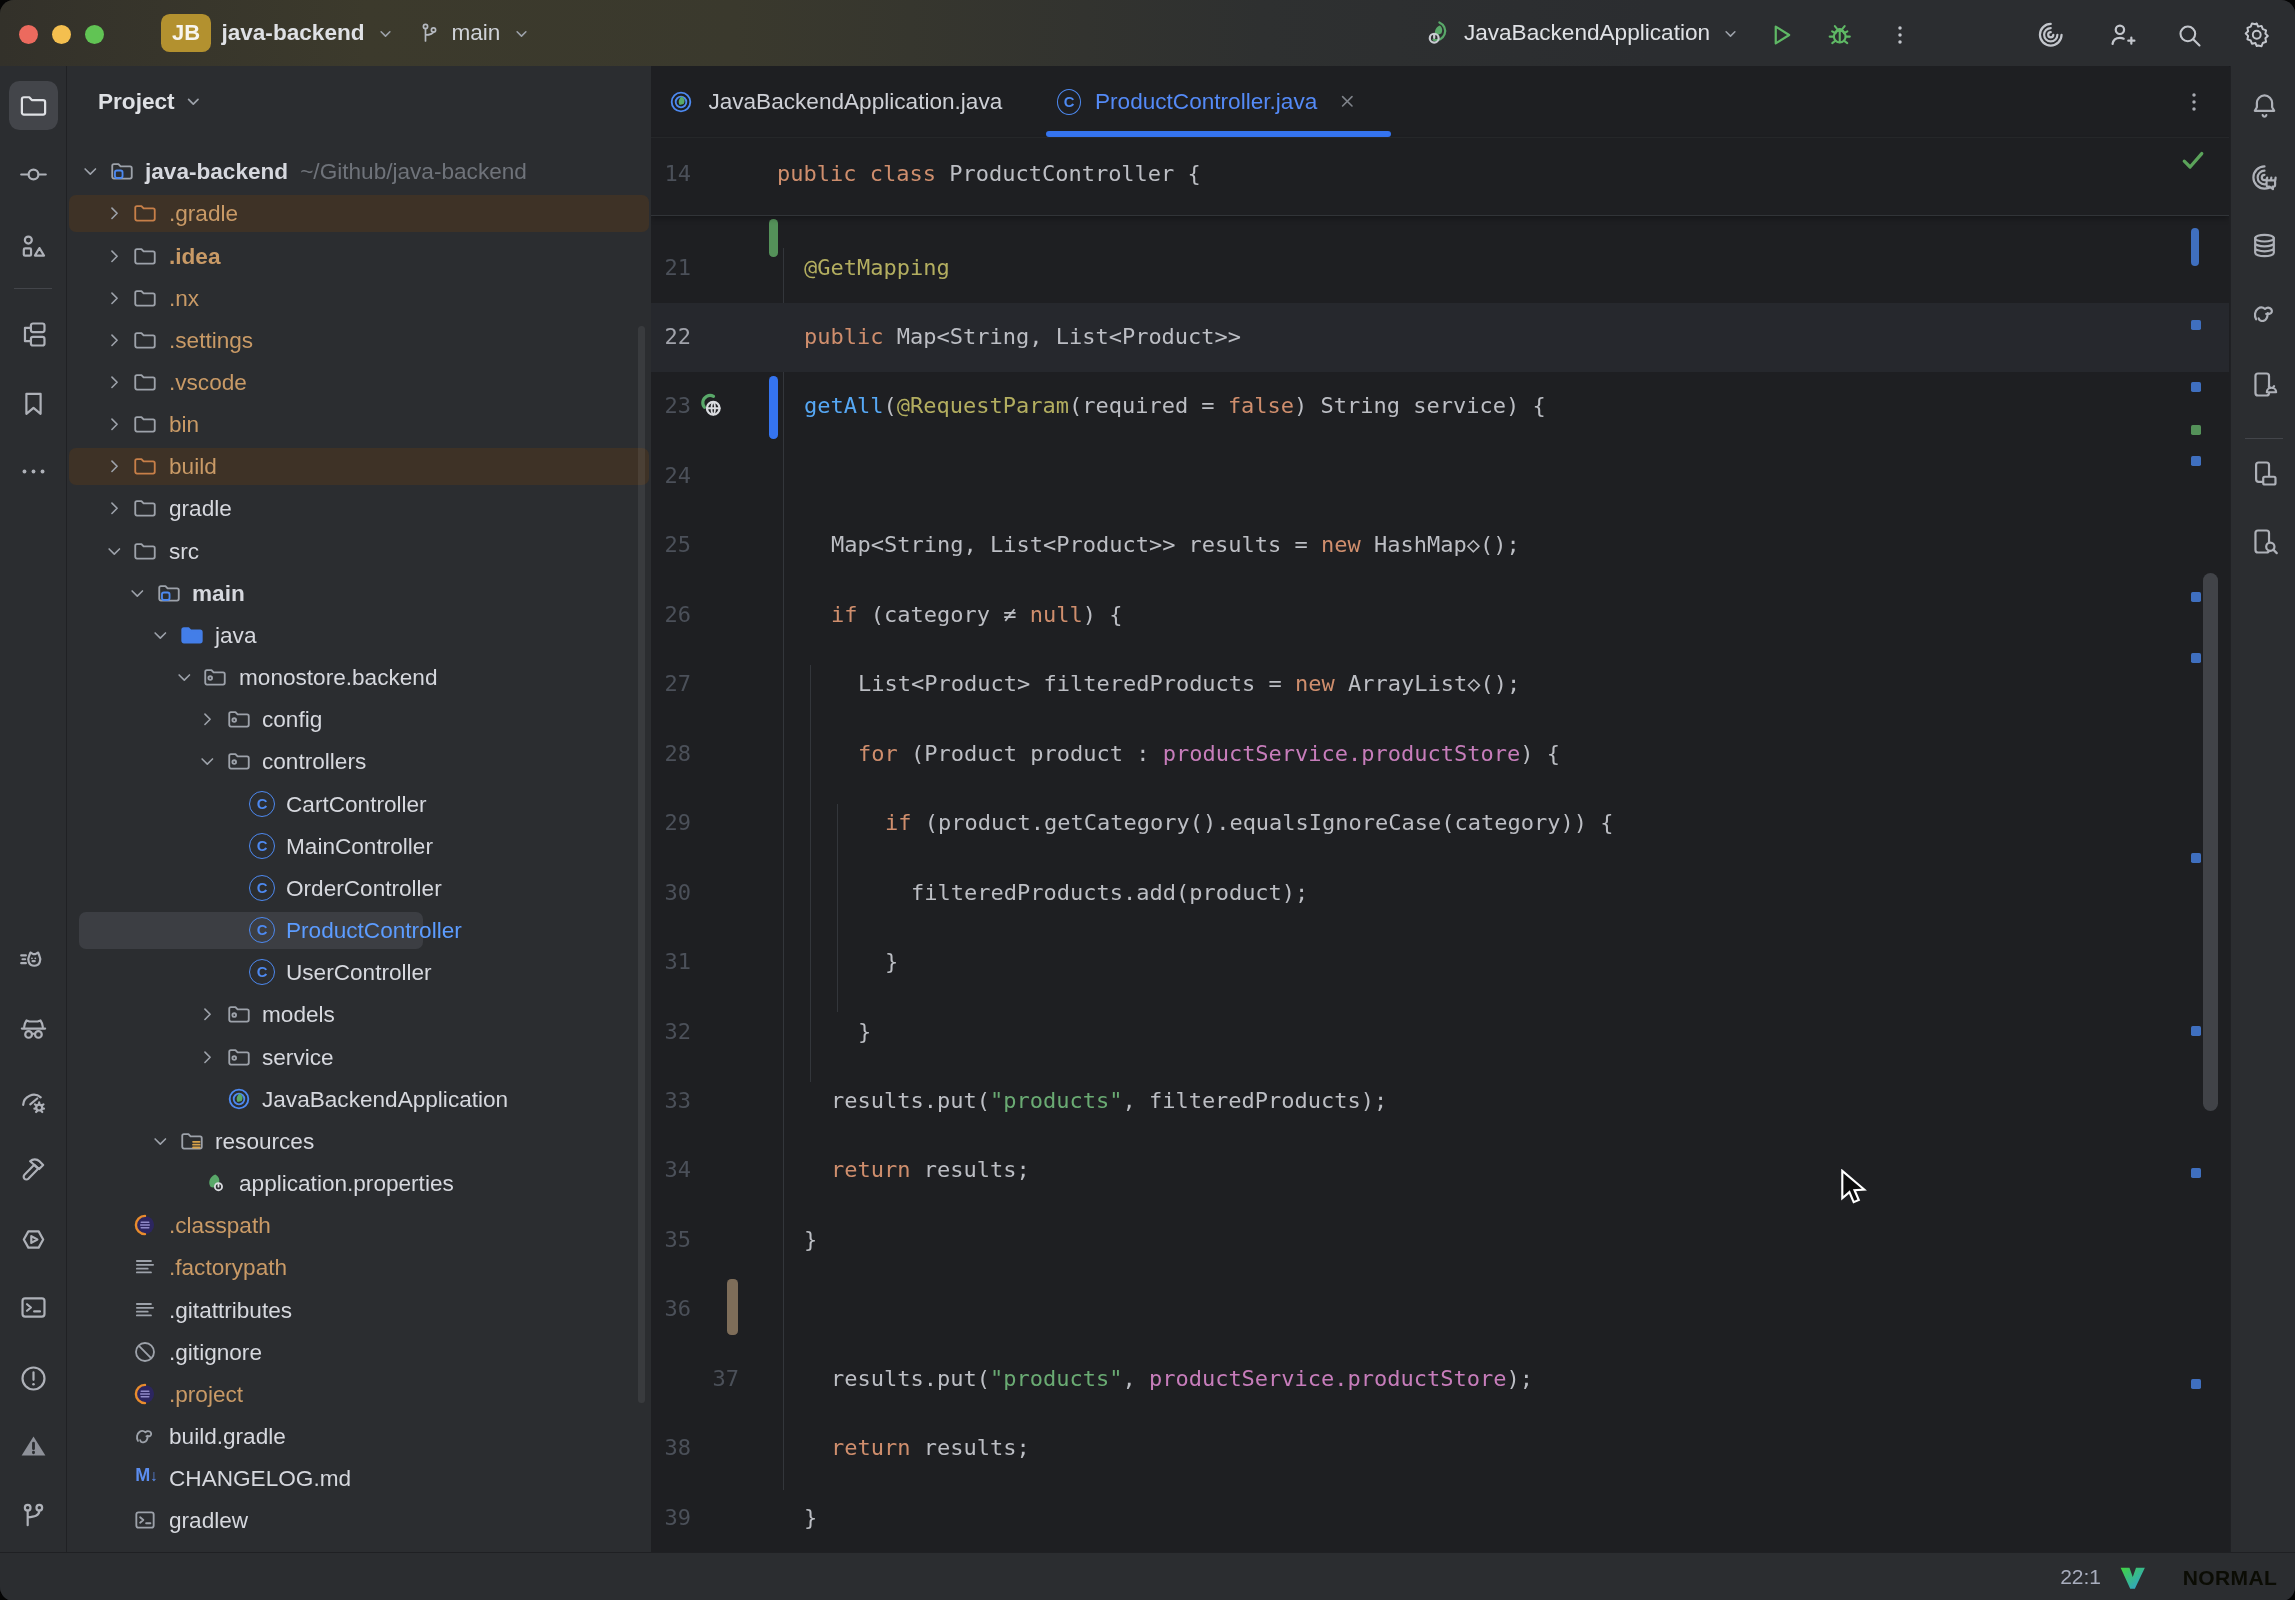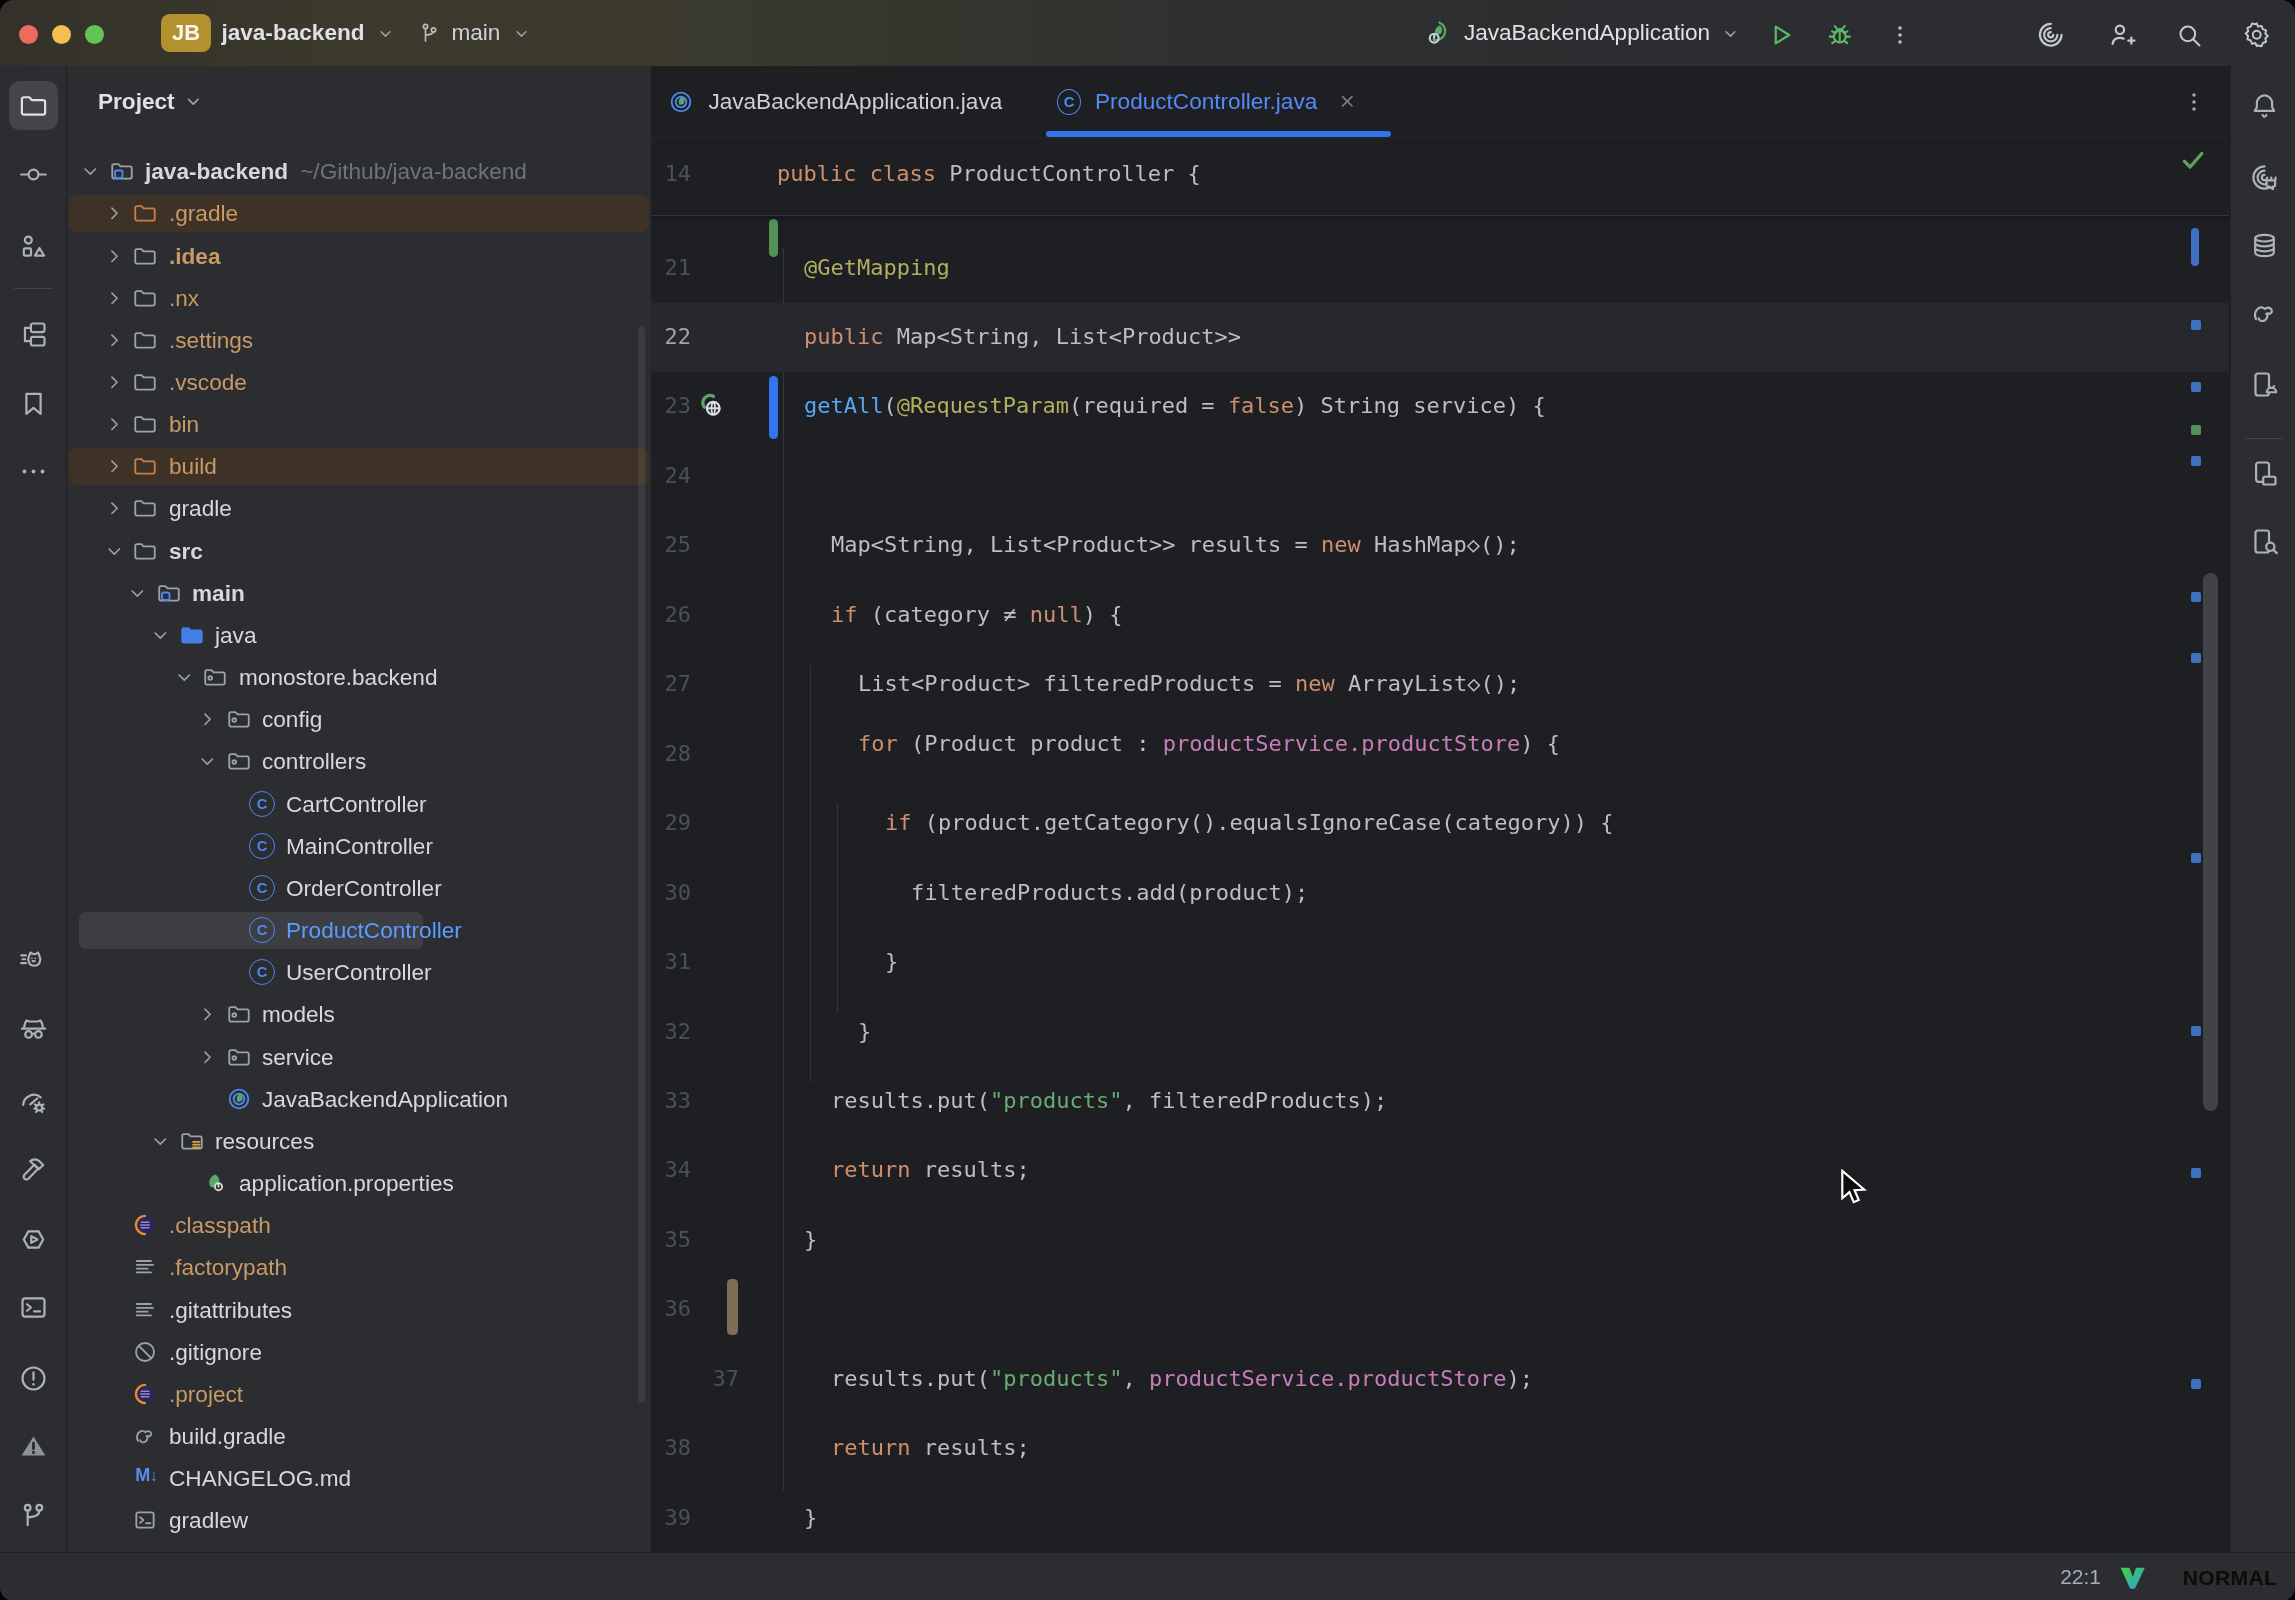--- a/index.html
+++ b/index.html
@@ -401,21 +401,21 @@
               </svg></span>
       <span class="tlabel" style="left:102px;color:#D6D8DE;font-weight:400;">gradle</span>
     </div>
           <div class="trow" style="top:464px">
             <span class="chev" style="left:36px"><svg viewBox="0 0 24 24" fill="none" stroke="currentColor" stroke-width="1.7" stroke-linecap="round" stroke-linejoin="round">
                 <path d="M6.5 9.5l5.5 5.5 5.5-5.5"></path>
               </svg></span>
       <span class="ticon" style="left:65px;"><svg viewBox="0 0 24 24" fill="none" stroke="currentColor" stroke-width="1.7" stroke-linecap="round" stroke-linejoin="round">
                 <path d="M3 7.2c0-.9.7-1.6 1.6-1.6h4.1l2 2.2h8.7c.9 0 1.6.7 1.6 1.6v8c0 .9-.7 1.6-1.6 1.6H4.6c-.9 0-1.6-.7-1.6-1.6z"></path>
               </svg></span>
-      <span class="tlabel" style="left:102px;color:#D6D8DE;font-weight:700;">src</span>
+      <span class="tlabel" style="left:102px;color:#D6D8DE;font-weight:400;">src</span>
     </div>
           <div class="trow" style="top:506px">
             <span class="chev" style="left:59px"><svg viewBox="0 0 24 24" fill="none" stroke="currentColor" stroke-width="1.7" stroke-linecap="round" stroke-linejoin="round">
                 <path d="M6.5 9.5l5.5 5.5 5.5-5.5"></path>
               </svg></span>
       <span class="ticon" style="left:89px;"><svg viewBox="0 0 24 24" fill="none" stroke="currentColor" stroke-width="1.7" stroke-linecap="round" stroke-linejoin="round">
                 <path d="M3 7.2c0-.9.7-1.6 1.6-1.6h4.1l2 2.2h8.7c.9 0 1.6.7 1.6 1.6v8c0 .9-.7 1.6-1.6 1.6H4.6c-.9 0-1.6-.7-1.6-1.6z"></path>
                 <rect x="5.5" y="11.5" width="7" height="7" rx="1.8" fill="#2B2D30" stroke="#4D89F0"></rect>
               </svg></span>
       <span class="tlabel" style="left:125px;color:#D6D8DE;font-weight:700;">main</span>
@@ -676,21 +676,21 @@
       <div class="codeline code-font" style="left:180px;top:21px;"><span style="color:#CF8E6D">if</span><span style="color:#BCBEC4"> (category ≠ </span><span style="color:#CF8E6D">null</span><span style="color:#BCBEC4">) {</span></div>
     </div>
           <div class="crow" style="top:584px">
       <span class="lnum code-font" style="top:21px;">27</span>
 
       <div class="codeline code-font" style="left:207px;top:21px;"><span style="color:#BCBEC4">List&lt;Product&gt; filteredProducts = </span><span style="color:#CF8E6D">new</span><span style="color:#BCBEC4"> ArrayList◇();</span></div>
     </div>
           <div class="crow" style="top:654px">
       <span class="lnum code-font" style="top:21px;">28</span>
 
-      <div class="codeline code-font" style="left:207px;top:11px;"><span style="color:#CF8E6D">for</span><span style="color:#BCBEC4"> (Product product : </span><span style="color:#C77DBB">productService.productStore</span><span style="color:#BCBEC4">) {</span></div>
+      <div class="codeline code-font" style="left:207px;top:21px;"><span style="color:#CF8E6D">for</span><span style="color:#BCBEC4"> (Product product : </span><span style="color:#C77DBB">productService.productStore</span><span style="color:#BCBEC4">) {</span></div>
     </div>
           <div class="crow" style="top:723px">
       <span class="lnum code-font" style="top:21px;">29</span>
 
       <div class="codeline code-font" style="left:234px;top:21px;"><span style="color:#CF8E6D">if</span><span style="color:#BCBEC4"> (product.getCategory().equalsIgnoreCase(category)) {</span></div>
     </div>
           <div class="crow" style="top:793px">
       <span class="lnum code-font" style="top:21px;">30</span>
 
       <div class="codeline code-font" style="left:260px;top:21px;"><span style="color:#BCBEC4">filteredProducts.add(product);</span></div>

